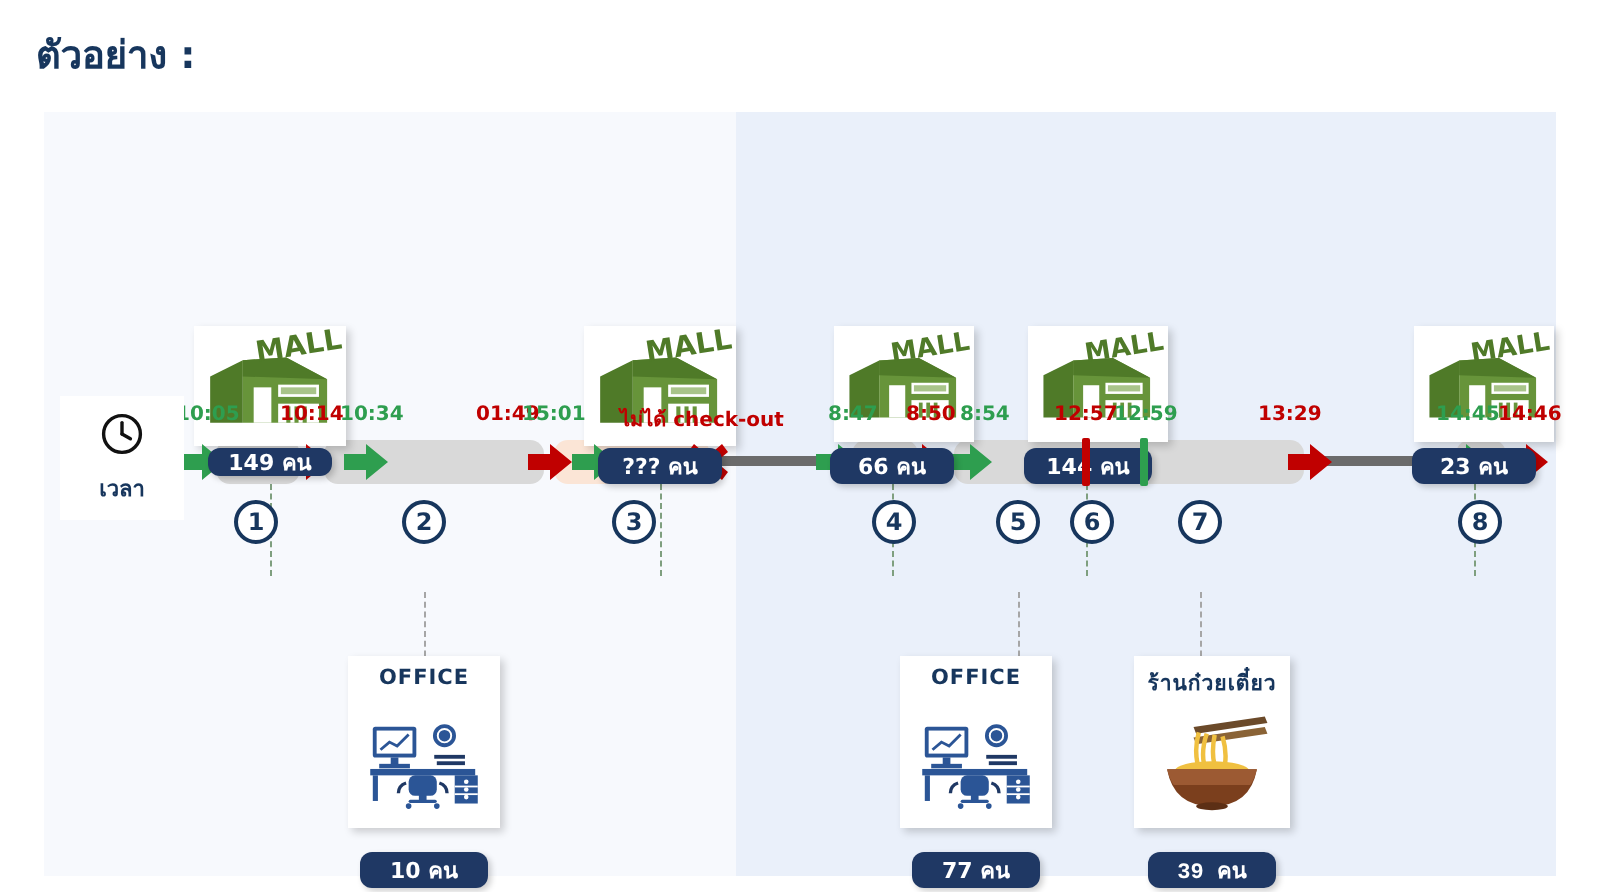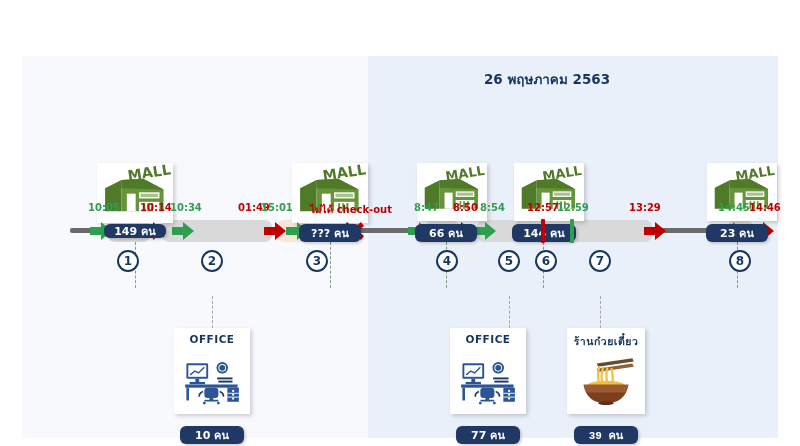--- a/index.html
+++ b/index.html
@@ -123,27 +123,27 @@
     box-shadow: 1.5px 1.5px 3px rgba(0,0,0,0.2);
     white-space:nowrap;
   }
 
   svg { overflow:visible; }
 </style>
 </head>
 <body>
 
 <div id="title-bar">
+  <span id="title-prefix">ตัวอย่าง :</span>
 </div>
 
 <div id="board">
 
   <div id="day2-panel"></div>
 
-  <div id="day2-label" class="day-label">26 พฤษภาคม 2563</div>
 
   <div id="connectors-layer">
       <div class="connector green" style="left: 113px; top: 186px; height: 46px;"></div>
       <div class="connector" style="left: 190px; top: 240px; height: 42px;"></div>
       <div class="connector green" style="left: 308px; top: 186px; height: 46px;"></div>
       <div class="connector green" style="left: 424px; top: 186px; height: 46px;"></div>
       <div class="connector green" style="left: 521px; top: 186px; height: 46px;"></div>
       <div class="connector" style="left: 487px; top: 240px; height: 42px;"></div>
       <div class="connector" style="left: 578px; top: 240px; height: 42px;"></div>
       <div class="connector green" style="left: 715px; top: 186px; height: 46px;"></div>
@@ -425,14 +425,24 @@
     <rect x="74" y="52" width="3" height="12" fill="#67943a"></rect>
     <g fill="#4f7a28" font-family="DejaVu Sans, sans-serif" font-weight="bold" font-size="21" transform="rotate(-9 60 14)">
       <text x="40" y="16">MALL</text>
     </g>
   </svg>
         </div>
       </div>
       <div class="badge" style="left: 684px; top: 168px; width: 62px; height: 18px;">23 คน</div>
     </div>
 
+  <div id="clock-box">
+    <span>
+      <svg width="24" height="24" viewBox="0 0 24 24">
+        <circle cx="12" cy="12" r="9.2" fill="none" stroke="#111111" stroke-width="1.7"></circle>
+        <line x1="12" y1="12" x2="12" y2="6.3" stroke="#111111" stroke-width="1.7" stroke-linecap="round"></line>
+        <line x1="12" y1="12" x2="16.2" y2="14.4" stroke="#111111" stroke-width="1.7" stroke-linecap="round"></line>
+      </svg>
+    </span>
+    <span id="clock-label">เวลา</span>
+  </div>
 
 </div>
 
 </body></html>

